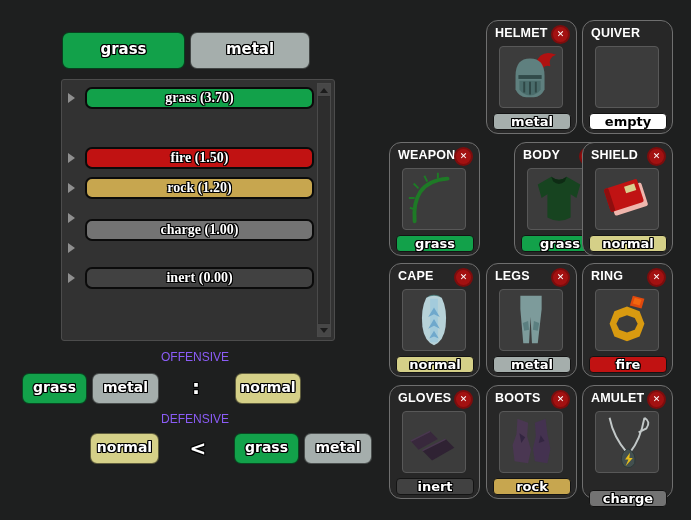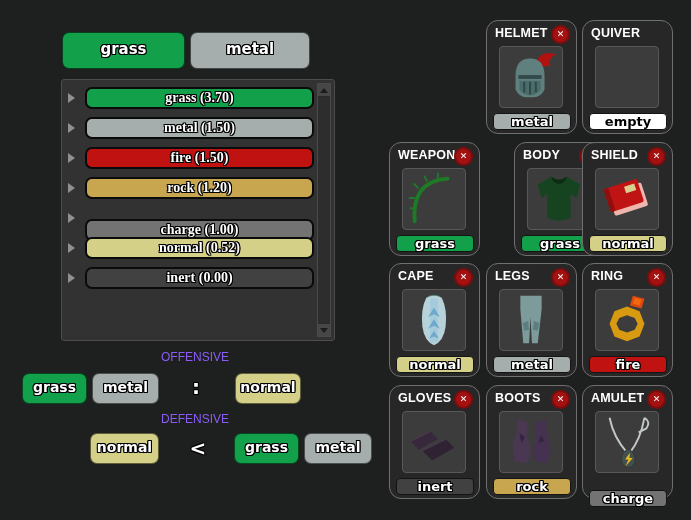--- a/index.html
+++ b/index.html
@@ -68,39 +68,34 @@
 <div id="app">
 
   <div class="big-btn el-grass otext" style="left:62px;top:32px;width:121px;">grass</div>
   <div class="big-btn el-metal otext" style="left:190px;top:32px;width:118px;">metal</div>
 
   <div class="panel">
     <div class="row" style="top:7px;">
       <span class="row-arrow"></span>
       <div class="row-bar el-grass otext">grass (3.70)</div>
     </div>
-    <div class="row" style="top:37px;">
-      <span class="row-arrow"></span>
-      <div class="row-bar el-metal otext">metal (1.50)</div>
-    </div>
     <div class="row" style="top:67px;">
       <span class="row-arrow"></span>
       <div class="row-bar el-fire otext">fire (1.50)</div>
     </div>
     <div class="row" style="top:97px;">
       <span class="row-arrow"></span>
       <div class="row-bar el-rock otext">rock (1.20)</div>
     </div>
     <div class="row" style="top:127px;">
       <span class="row-arrow"></span>
       <div class="row-bar el-charge otext">charge (1.00)</div>
     </div>
     <div class="row" style="top:157px;">
       <span class="row-arrow"></span>
-      <div class="row-bar el-normal otext">normal (0.52)</div>
     </div>
     <div class="row" style="top:187px;padding-left:31px;">
       <span class="row-arrow"></span>
       <div class="row-bar el-inert otext">inert (0.00)</div>
     </div>
     <div class="scrollbar">
       <div class="sb-btn up">
         <div class="tri-up"></div>
       </div>
       <div class="sb-btn down">

